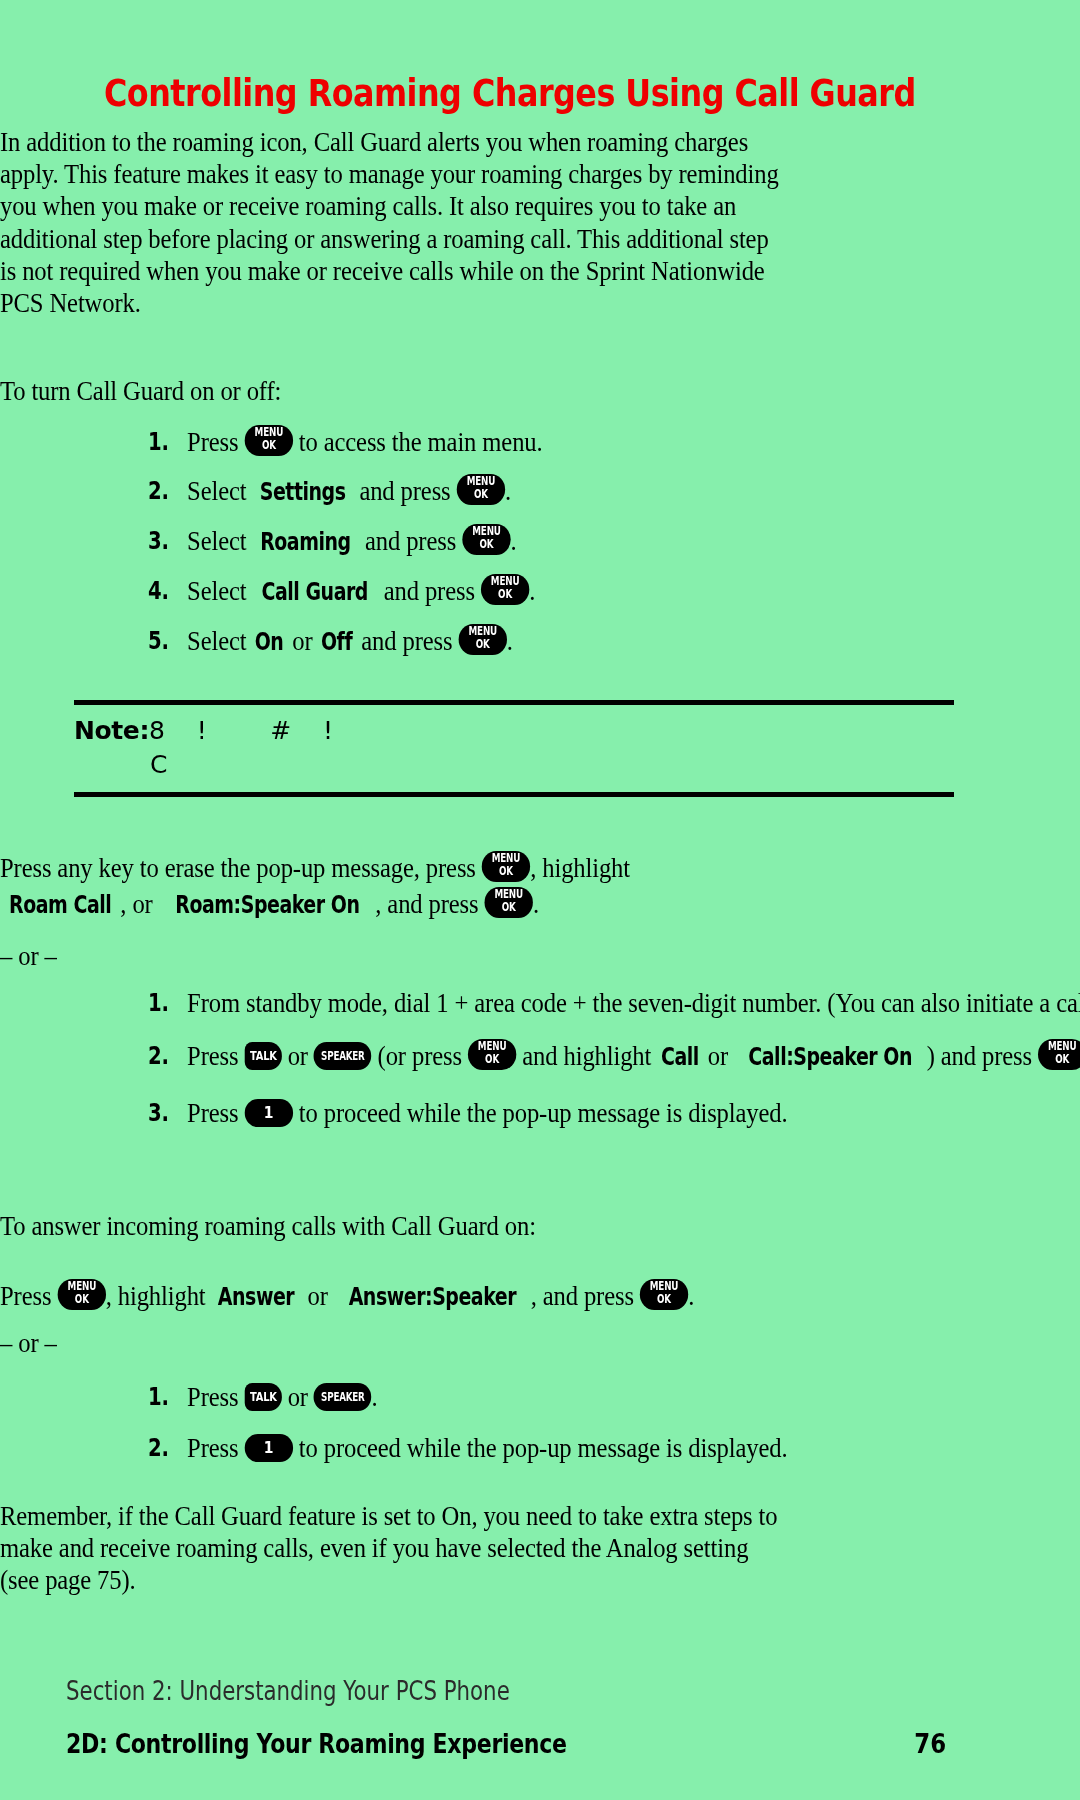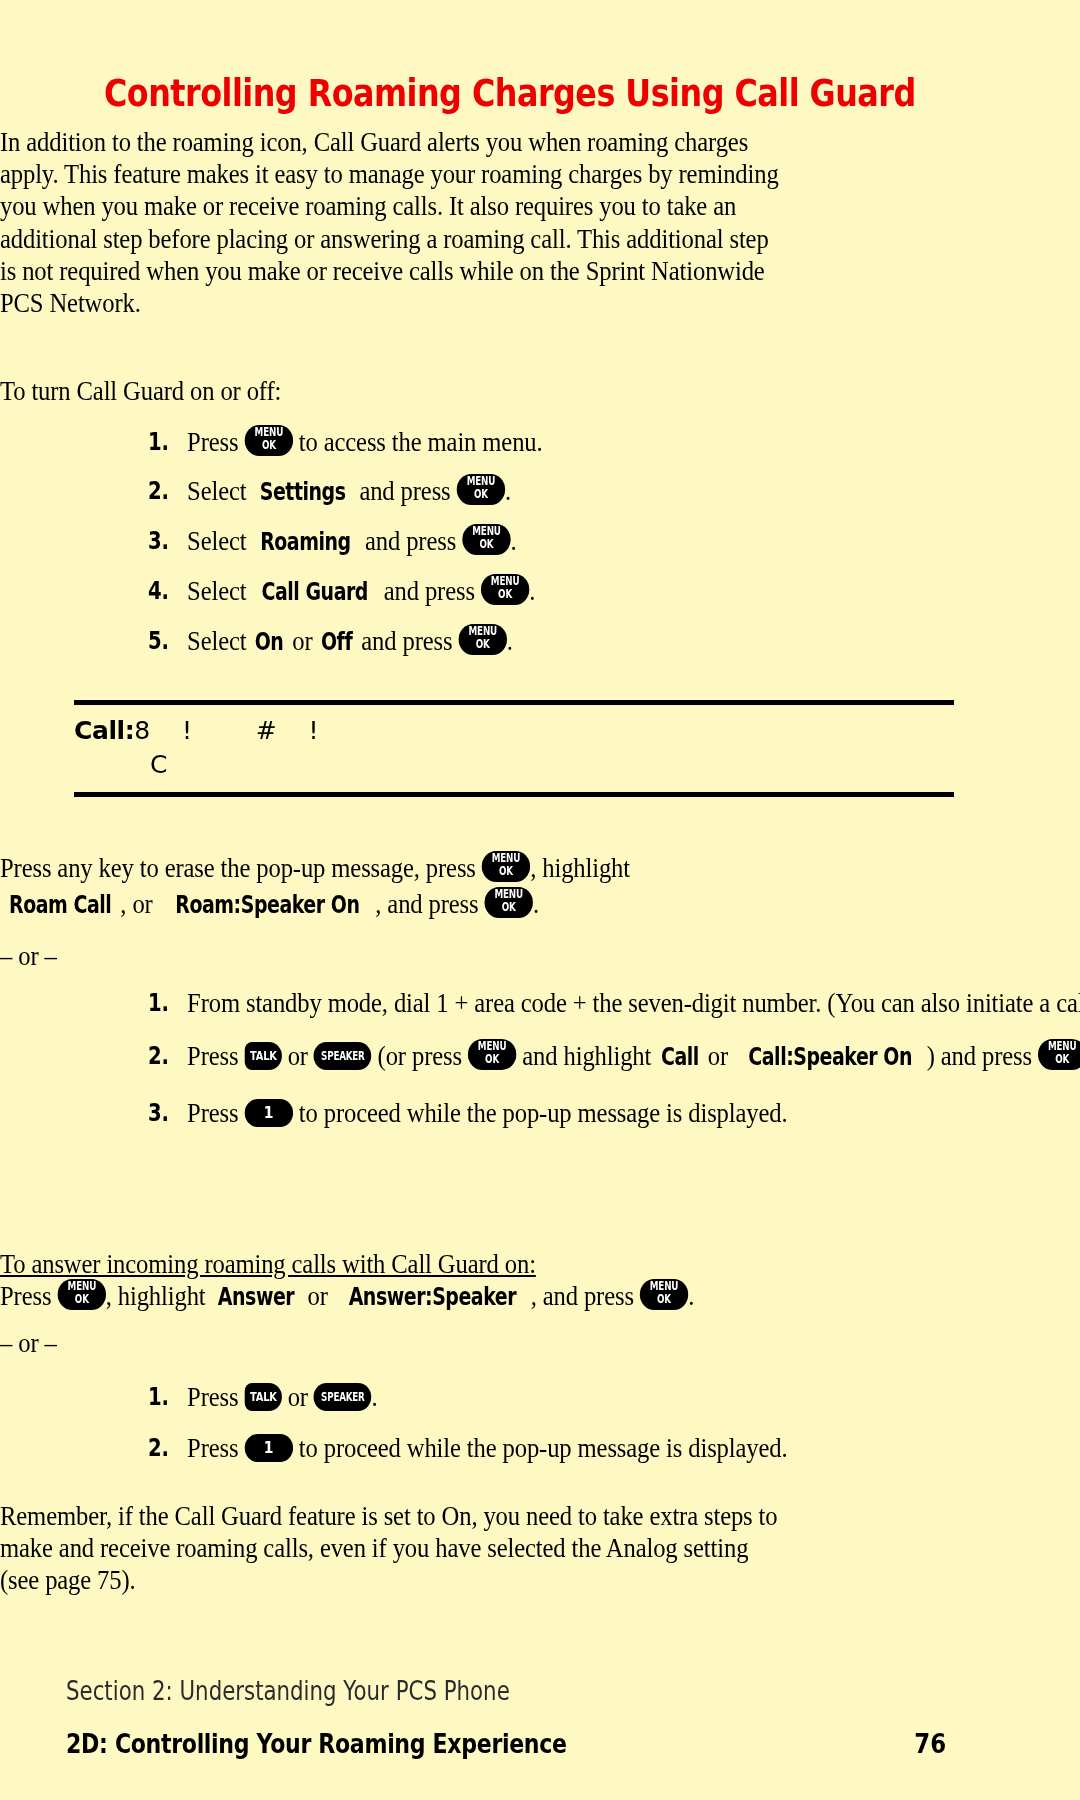--- a/index.html
+++ b/index.html
@@ -4,21 +4,21 @@
 <style>
   html, body {
     margin: 0;
     padding: 0;
     background: #ffffff;
   }
   .page {
     position: relative;
     width: 1080px;
     height: 1800px;
-    background: #fef9c3;
+    background: #86efac;
     font-family: "Liberation Serif", "DejaVu Serif", serif;
     overflow: hidden;
   }
 
   
   .doc-title {
     position: absolute;
     left: 104px;
     top: 72px;
     width: 860px;
@@ -240,21 +240,21 @@
       <span class="num">4.</span><span>Select </span><b class="term">Call Guard</b><span> and press </span><span class="key key-menu"><span class="l1">MENU</span><span class="l2">OK</span></span><span>.</span>
     </li>
     <li>
       <span class="num">5.</span><span>Select </span><b class="term">On</b><span> or </span><b class="term">Off</b><span> and press </span><span class="key key-menu"><span class="l1">MENU</span><span class="l2">OK</span></span><span>.</span>
     </li>
   </ul>
 
   <div class="note-box" style="top:700px;">
     <div class="note-rule"></div>
     <div class="note-inner">
-      <div class="note-line"><span class="note-label">Call:</span><span class="note-glyphs">8    !        #    !</span></div>
+      <div class="note-line"><span class="note-label">Note:</span><span class="note-glyphs">8    !        #    !</span></div>
       <div class="note-line" style="padding-left:76px;"><span class="note-glyphs">C</span></div>
     </div>
     <div class="note-rule"></div>
   </div>
 
 
   <div style="position:absolute; left:0; top:850px; width:968px;">
     <p class="para indent-2 wrapline" style="line-height:36px;"><span>Press any key to erase the pop-up message, press </span><span class="key key-menu"><span class="l1">MENU</span><span class="l2">OK</span></span><span>,</span> <span>highlight </span><b class="term">Roam Call</b><span>, or </span><b class="term">Roam:Speaker On</b><span>, and press </span><span class="key key-menu"><span class="l1">MENU</span><span class="l2">OK</span></span><span>.</span></p>
   </div>
 
@@ -267,21 +267,21 @@
       <span class="num">1.</span><span>From standby mode, dial 1 + area code + the seven-digit number. (You can also initiate a call from the Contacts directory, Call History, or Messaging.)</span>
     </li>
     <li class="wrapline" style="line-height:43px; width:790px; margin-top:14px;">
       <span class="num">2.</span><span>Press </span><span class="key key-talk"><span>TALK</span></span><span> or </span><span class="key key-speaker"><span>SPEAKER</span></span><span> (or press </span><span class="key key-menu"><span class="l1">MENU</span><span class="l2">OK</span></span><span> and highlight </span><b class="term">Call</b><span> or</span> <b class="term">Call:Speaker On</b><span>) and press </span><span class="key key-menu"><span class="l1">MENU</span><span class="l2">OK</span></span>
     </li>
     <li style="margin-top:12px;">
       <span class="num">3.</span><span>Press </span><span class="key key-one"><span>1</span></span><span> to proceed while the pop-up message is displayed.</span>
     </li>
   </ul>
 
-  <div style="position:absolute; left:0; top:1248px; width:1080px;text-decoration:underline;">
+  <div style="position:absolute; left:0; top:1210px; width:1080px;">
     <p class="para indent-0">To answer incoming roaming calls with Call Guard on:</p>
   </div>
 
   <div style="position:absolute; left:0; top:1275px; width:1080px;">
     <p class="para indent-2" style="line-height:42px; white-space:nowrap;"><span>Press </span><span class="key key-menu"><span class="l1">MENU</span><span class="l2">OK</span></span><span>, highlight </span><b class="term">Answer</b><span> or </span><b class="term">Answer:Speaker</b><span>, and press </span><span class="key key-menu"><span class="l1">MENU</span><span class="l2">OK</span></span><span>.</span></p>
   </div>
 
   <div style="position:absolute; left:0; top:1327px; width:1080px;">
     <p class="para indent-2 or-sep">– or –</p>
   </div>

